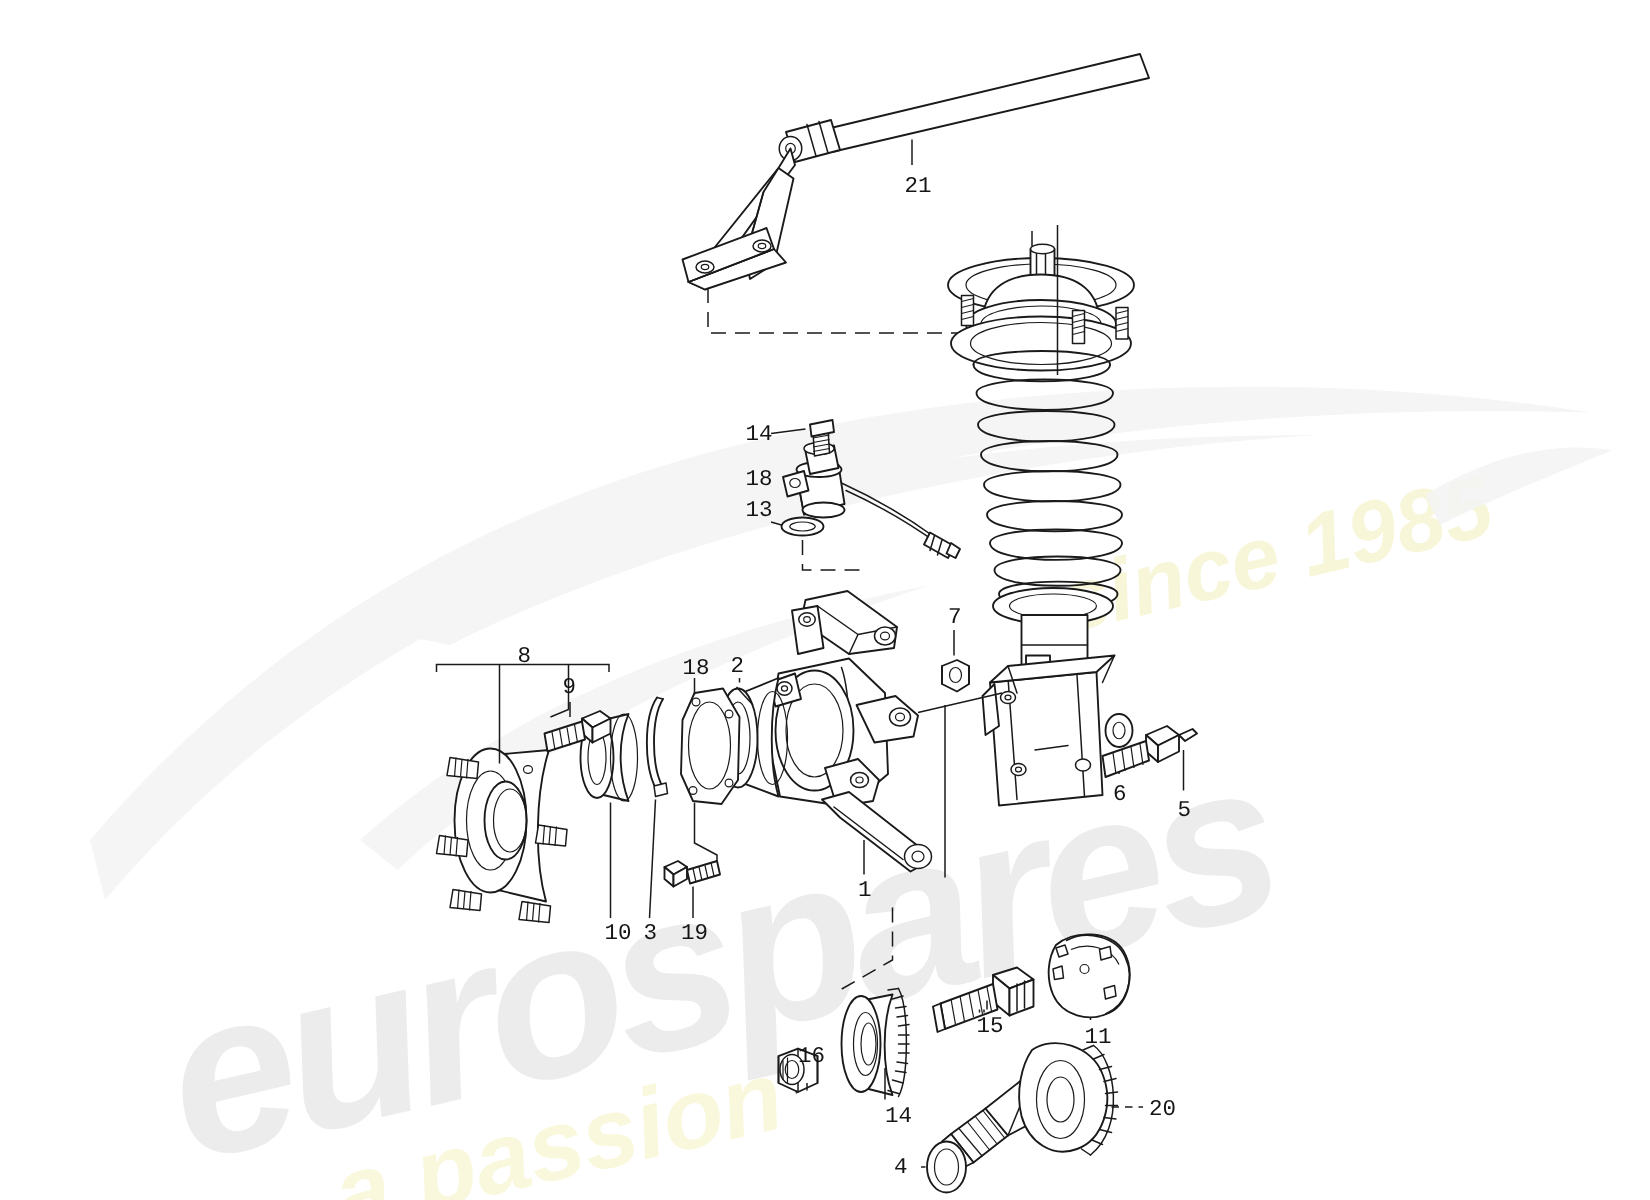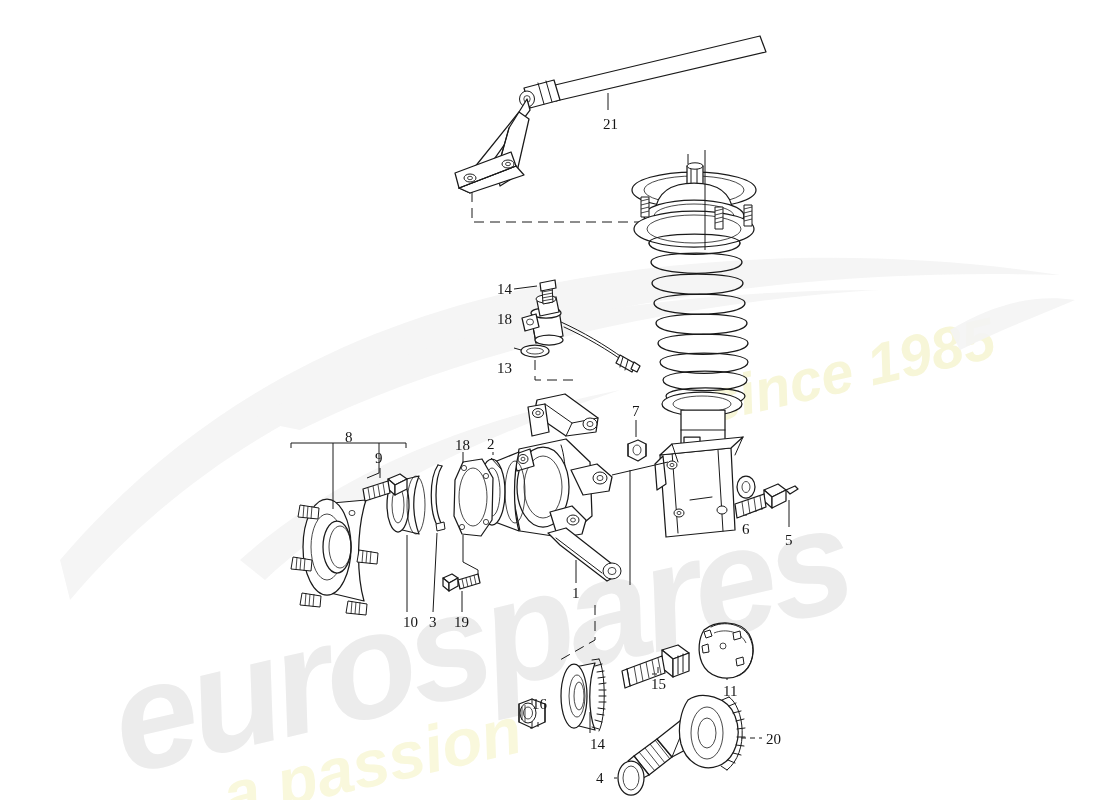--- a/index.html
+++ b/index.html
@@ -25,21 +25,21 @@
     transform-origin:left top;
   }
   .wm-yellow2{
     color:#f9f8dc;
     font-size:66px;font-weight:bold;font-style:italic;
     transform:rotate(-13deg);
     transform-origin:left top;
   }
   .num{
     position:absolute;
-    font-family:Liberation Serif, serif;
+    font-family:Liberation Mono, monospace;
     font-size:15px;color:#151515;font-weight:normal;
     letter-spacing:0px;
     white-space:nowrap;
   }
 </style>
 </head>
 <body>
 
 <div id="stage">
 
@@ -415,21 +415,21 @@
       <ellipse class="fillw" cx="631" cy="778" rx="13" ry="17"></ellipse>
       <ellipse class="thin" cx="631" cy="778" rx="8" ry="12"></ellipse>
       <path class="leader" d="M614,778 L617,778" stroke-dasharray="5 4"></path>
     </g>
 
   </svg>
 
   <div class="num" style="left:603px;top:116px;">21</div>
   <div class="num" style="left:497px;top:281px;">14</div>
   <div class="num" style="left:497px;top:311px;">18</div>
-  <div class="num" style="left:497px;top:360px;">13</div>
+  <div class="num" style="left:497px;top:332px;">13</div>
   <div class="num" style="left:632px;top:403px;">7</div>
   <div class="num" style="left:345px;top:429px;">8</div>
   <div class="num" style="left:455px;top:437px;text-align:center;">18</div>
   <div class="num" style="left:487px;top:436px;">2</div>
   <div class="num" style="left:375px;top:450px;">9</div>
   <div class="num" style="left:742px;top:521px;">6</div>
   <div class="num" style="left:785px;top:532px;">5</div>
   <div class="num" style="left:572px;top:585px;">1</div>
   <div class="num" style="left:403px;top:614px;">10</div>
   <div class="num" style="left:429px;top:614px;">3</div>

